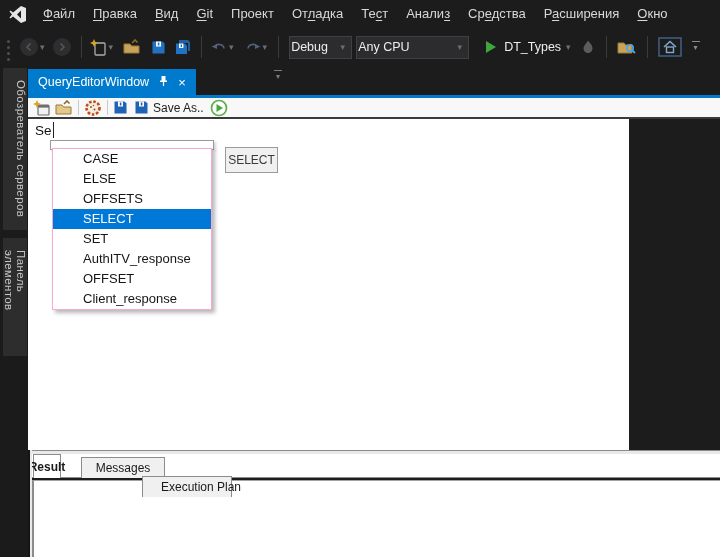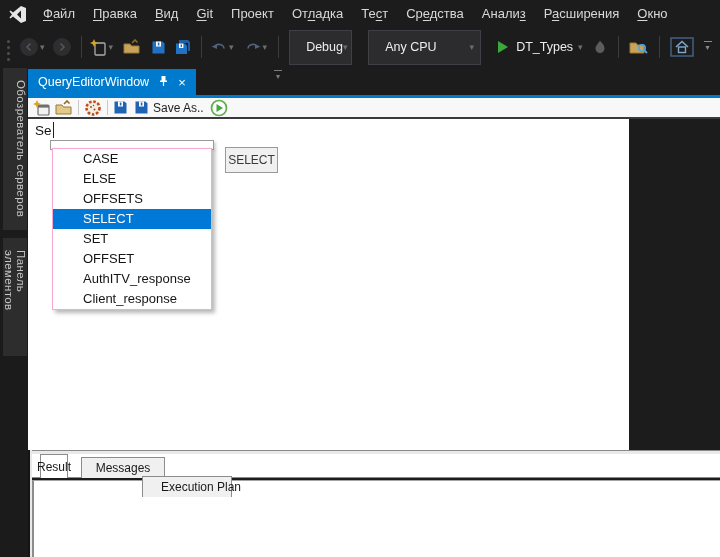--- a/index.html
+++ b/index.html
@@ -15,26 +15,26 @@
   .ukey{text-decoration:underline;text-underline-offset:2px;}
   
   #toolbar{position:absolute;left:0;top:28px;width:720px;height:38px;
            display:flex;align-items:center;}
   .grip{width:3px;height:3px;border-radius:50%;background:#4E4E52;margin-left:7px;
         box-shadow:0 6px 0 #4E4E52,0 12px 0 #4E4E52, 0 -6px 0 #4E4E52;}
   .tsep{width:1px;height:22px;background:#3B3B3E;}
   .caret{color:#6E6E72;font-size:9px;line-height:10px;}
   .navbtn{width:18px;height:18px;border-radius:50%;background:#2E2E30;
           display:flex;align-items:center;justify-content:center;}
-  .combo{height:35px;background:#2C2C2F;border:1px solid #3F3F46;color:#EDEDED;
+  .combo{height:23px;background:#2C2C2F;border:1px solid #3F3F46;color:#EDEDED;
          font-size:12.5px;display:flex;align-items:center;box-sizing:border-box;
-         padding-left:16px;justify-content:space-between;}
+         padding-left:1px;justify-content:space-between;}
   .combo .caret{padding-right:6px;}
   #combo-debug{width:63px;margin-left:10px;}
-  #combo-platform{width:113px;margin-left:16px;}
+  #combo-platform{width:113px;margin-left:4px;}
   .startlbl{color:#EDEDED;font-size:12.5px;margin-left:7px;text-align:center;}
   .icbtn{display:flex;align-items:center;justify-content:center;}
   .overflow{display:flex;flex-direction:column;align-items:center;margin-left:10px;}
   .overflow .bar{width:8px;height:1px;background:#8A8A8A;margin-bottom:1px;}
   .overflow .caret{font-size:8px;color:#8A8A8A;}
   
   #sidebar{position:absolute;left:0;top:66px;width:28px;height:491px;background:#1B1B1C;}
   .side-tab{position:absolute;left:3px;width:24px;background:#2D2D2E;color:#C5C5C5;
             writing-mode:vertical-rl;text-orientation:mixed;font-size:11.5px;
             letter-spacing:.4px;box-sizing:border-box;padding:12px 0 0 0;
@@ -70,21 +70,21 @@
               border:1px solid #9B9B9B;font-size:12px;color:#3A3A3A;font-family:inherit;
               display:flex;align-items:center;justify-content:center;box-sizing:border-box;}
   
   .splitter{position:absolute;left:0;top:384px;width:692px;height:4px;background:#E9E9E9;
             border-top:1px solid #8A8A8A;box-sizing:border-box;}
   .tabstrip{position:absolute;left:4px;top:388px;width:688px;height:23px;background:#FFFFFF;z-index:1;}
   .strip-line{position:absolute;left:0;top:411px;width:692px;height:1px;background:#8C8C8C;z-index:2;}
   .btab{position:absolute;display:flex;align-items:center;justify-content:center;font-size:12px;
         color:#1A1A1A;background:#F0F0F0;border:1px solid #8C8C8C;border-bottom:none;
         box-sizing:border-box;z-index:3;white-space:nowrap;}
-  .bt-0{left:12px;width:28px;top:388px;height:24px;}
+  .bt-0{left:5px;width:28px;top:388px;height:24px;font-weight:bold;}
   .bt-1{left:53px;width:84px;top:391px;height:21px;}
   .bt-2{left:114px;width:90px;top:410px;height:21px;padding-left:28px;}
   .btab.active{background:#FFFFFF;top:388px;height:24px;z-index:4;}
   .bottom-gutter{position:absolute;left:0;top:384px;width:4px;height:107px;background:#E9E9E9;
                  border-left:2px solid #151515;box-sizing:border-box;z-index:5;}
   .result-panel{position:absolute;left:4px;top:414px;width:688px;height:77px;background:#FFFFFF;
                 border-left:2px solid #8C8C8C;border-top:1px solid #A3A3A3;box-sizing:border-box;z-index:2;}
 </style>
 </head>
 <body>
@@ -97,22 +97,22 @@
     </svg>
   </span>
   <div id="menu-items">
       <span class="menu-item"><span class="ukey">Ф</span>айл</span>
       <span class="menu-item"><span class="ukey">П</span>равка</span>
       <span class="menu-item"><span class="ukey">В</span>ид</span>
       <span class="menu-item"><span class="ukey">G</span>it</span>
       <span class="menu-item">Проект</span>
       <span class="menu-item">От<span class="ukey">л</span>адка</span>
       <span class="menu-item">Те<span class="ukey">с</span>т</span>
+      <span class="menu-item">Анали<span class="ukey">з</span></span>
       <span class="menu-item">Ср<span class="ukey">е</span>дства</span>
-      <span class="menu-item">Анали<span class="ukey">з</span></span>
       <span class="menu-item">Р<span class="ukey">а</span>сширения</span>
       <span class="menu-item"><span class="ukey">О</span>кно</span>
     </div>
 </div>
 
 <div id="toolbar">
   <span class="grip"></span>
   <span class="navbtn" style="margin-left:10px">
     <svg width="12" height="12" viewBox="0 0 12 12">
         <path d="M7.5 2.5 L4 6 L7.5 9.5" stroke="#55555A" stroke-width="1.6" fill="none"></path>
@@ -286,22 +286,22 @@
       <span>Se</span>
       <span class="caret-bar"></span>
     </span>
     <div class="combo-strip"></div>
     <div class="ac-list" id="ac-list">
         <div class="ac-item">CASE</div>
         <div class="ac-item">ELSE</div>
         <div class="ac-item">OFFSETS</div>
         <div class="ac-item selected">SELECT</div>
         <div class="ac-item">SET</div>
+        <div class="ac-item">AuthITV_response</div>
         <div class="ac-item">OFFSET</div>
-        <div class="ac-item">AuthITV_response</div>
         <div class="ac-item">Client_response</div>
       </div>
     <button class="select-btn">SELECT</button>
   </div>
 
   <div class="splitter"></div>
   <div class="tabstrip"></div>
   <div class="strip-line"></div>
   <div id="bottom-tabs">
       <div class="btab bt-0 active">Result</div>

